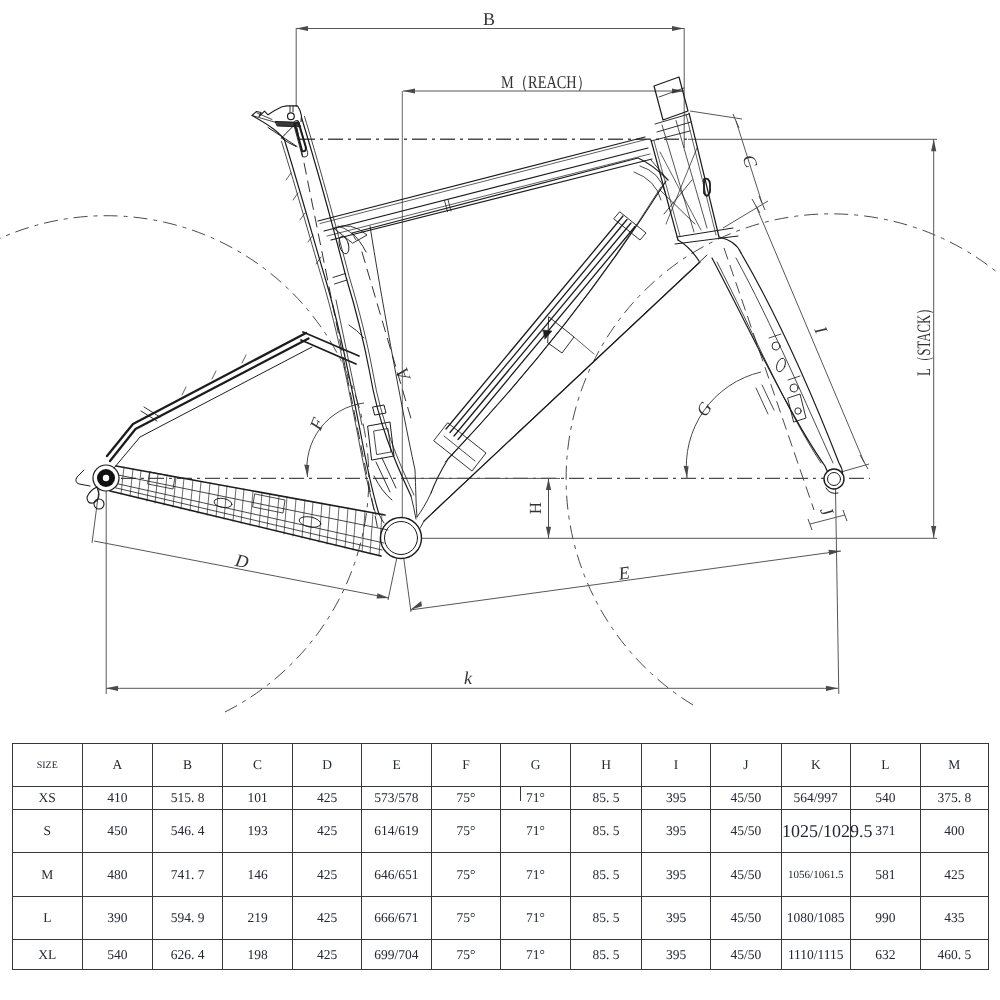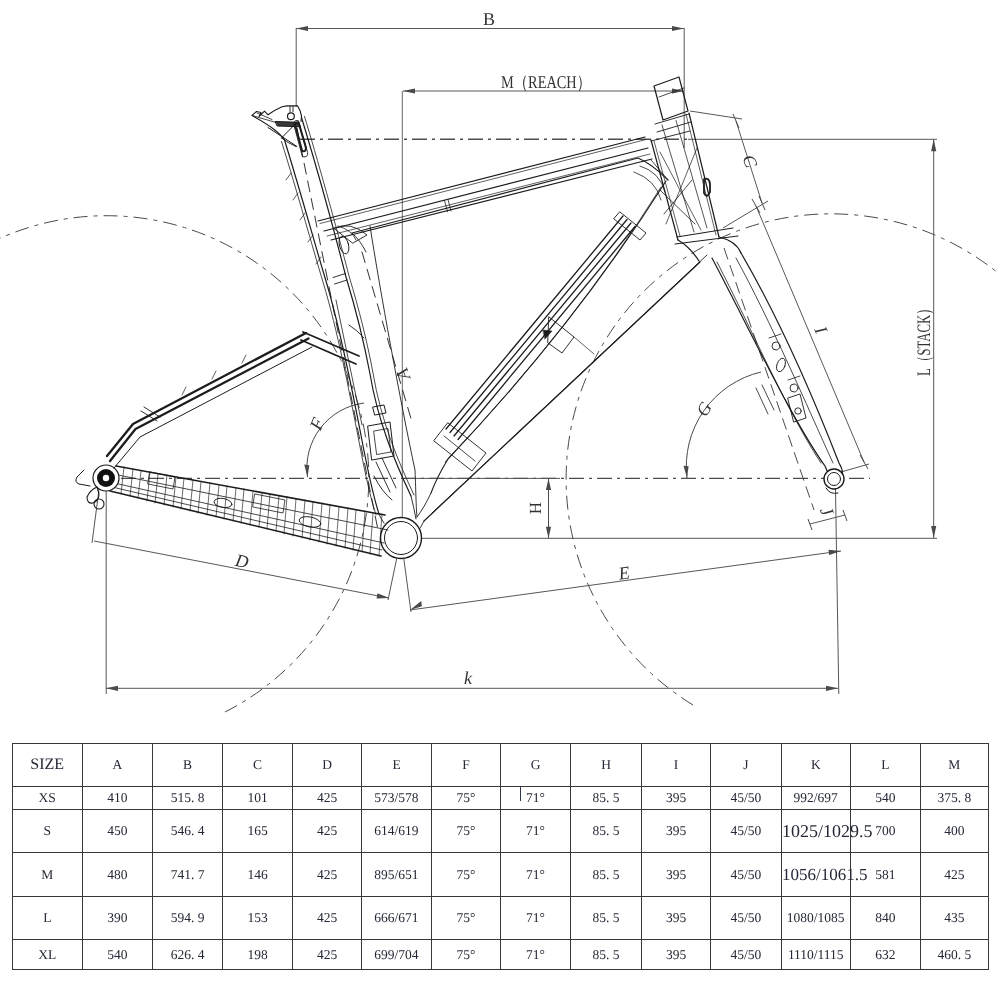--- a/index.html
+++ b/index.html
@@ -257,21 +257,21 @@
         <col style="width:70px">
     <col style="width:71px">
         <col style="width:69px">
         <col style="width:71px">
         <col style="width:68.5px">
     <col style="width:70.5px">
         <col style="width:67.5px">
   </colgroup>
   <tbody>
         <tr style="height:37.5px">
-    <td style="font-size:16px">SIZE</td>
+    <td style="font-size:10px">SIZE</td>
           <td>A</td>
           <td>B</td>
           <td>C</td>
           <td>D</td>
           <td>E</td>
           <td>F</td>
           <td>G</td>
           <td>H</td>
           <td>I</td>
           <td>J</td>
@@ -284,70 +284,70 @@
           <td>410</td>
           <td>515. 8</td>
           <td>101</td>
           <td>425</td>
           <td>573/578</td>
           <td>75°</td>
           <td><span style="position:relative">71°<span style="position:absolute;left:-6px;top:-3px;width:1px;height:14px;background:#30364a;display:inline-block"></span></span></td>
           <td>85. 5</td>
           <td>395</td>
           <td>45/50</td>
-          <td>992/697</td>
+          <td>564/997</td>
           <td>540</td>
           <td>375. 8</td>
   </tr>
   <tr style="height:37.8px">
     <td>S</td>
           <td>450</td>
           <td>546. 4</td>
-          <td>165</td>
+          <td>193</td>
           <td>425</td>
           <td>614/619</td>
           <td>75°</td>
           <td>71°</td>
           <td>85. 5</td>
           <td>395</td>
           <td>45/50</td>
           <td style="font-size:18px">1025/1029.5</td>
-          <td>700</td>
+          <td>371</td>
           <td>400</td>
   </tr>
   <tr style="height:37.8px">
     <td>M</td>
           <td>480</td>
           <td>741. 7</td>
           <td>146</td>
           <td>425</td>
-          <td>895/651</td>
+          <td>646/651</td>
           <td>75°</td>
           <td>71°</td>
           <td>85. 5</td>
           <td>395</td>
           <td>45/50</td>
-          <td style="font-size:17px">1056/1061.5</td>
+          <td style="font-size:11px">1056/1061.5</td>
           <td>581</td>
           <td>425</td>
   </tr>
   <tr style="height:37.8px">
     <td>L</td>
           <td>390</td>
           <td>594. 9</td>
-          <td>153</td>
+          <td>219</td>
           <td>425</td>
           <td>666/671</td>
           <td>75°</td>
           <td>71°</td>
           <td>85. 5</td>
           <td>395</td>
           <td>45/50</td>
           <td>1080/1085</td>
-          <td>840</td>
+          <td>990</td>
           <td>435</td>
   </tr>
   <tr style="height:26px">
     <td>XL</td>
           <td>540</td>
           <td>626. 4</td>
           <td>198</td>
           <td>425</td>
           <td>699/704</td>
           <td>75°</td>

